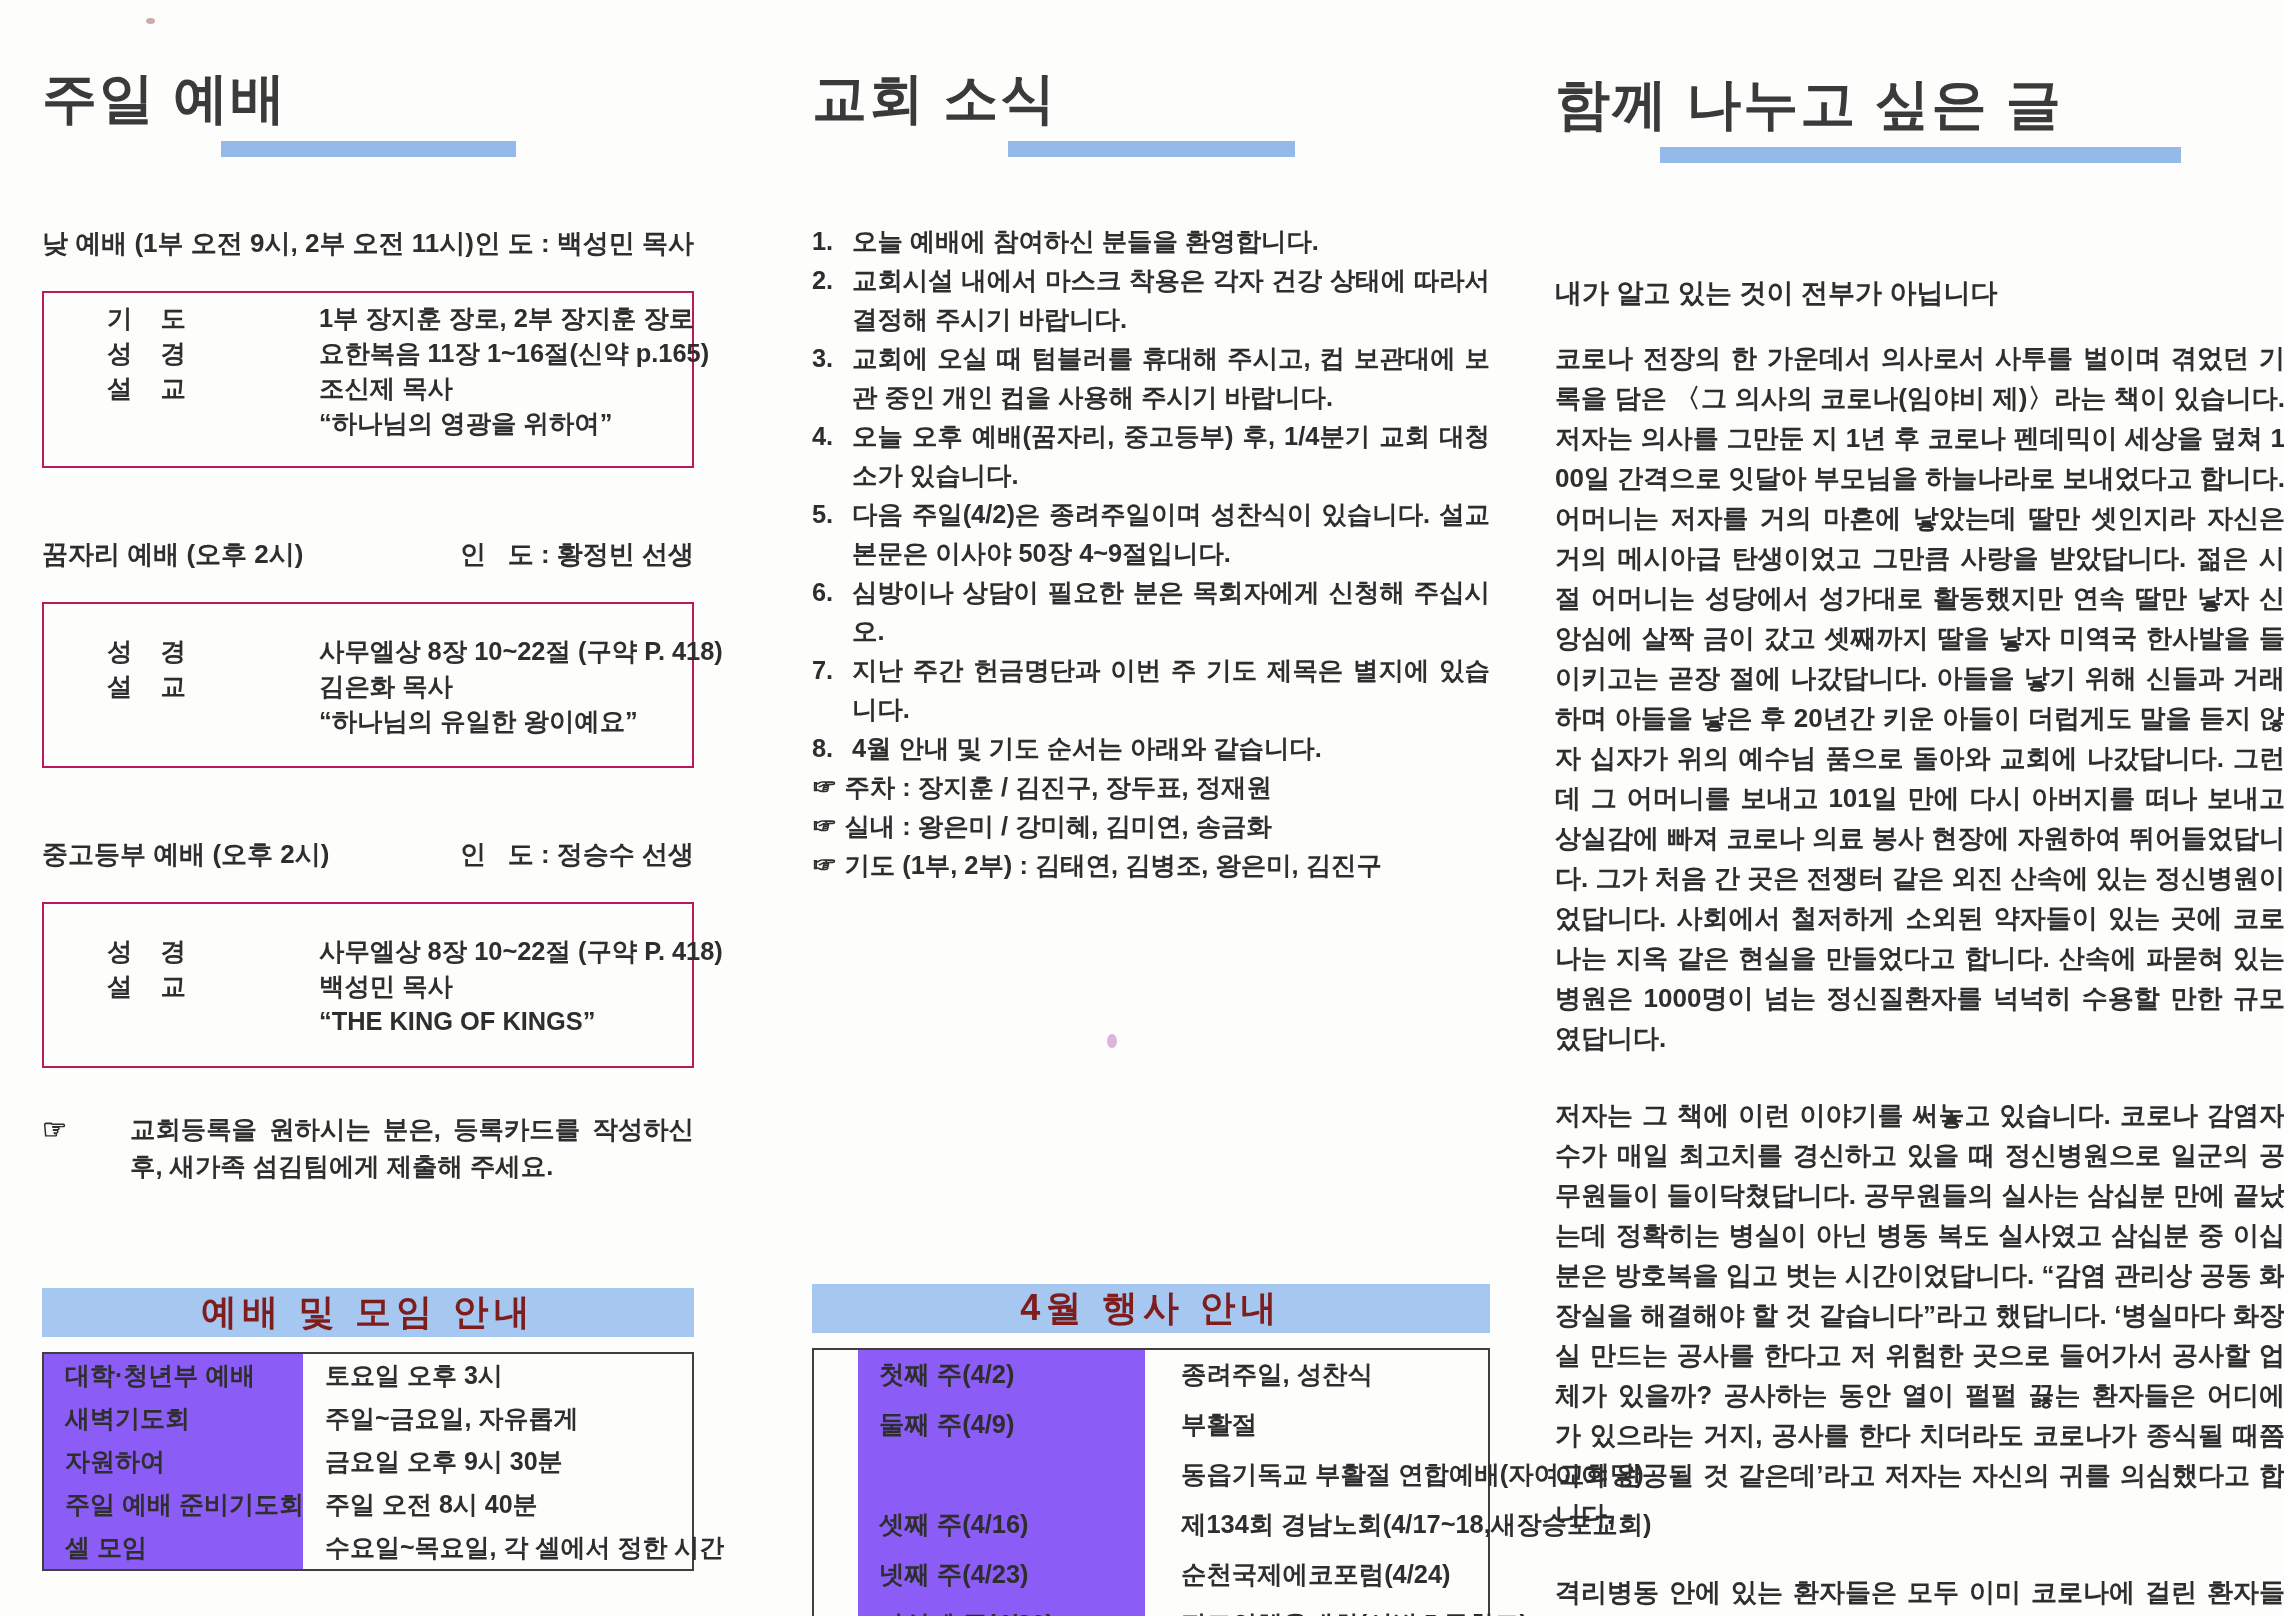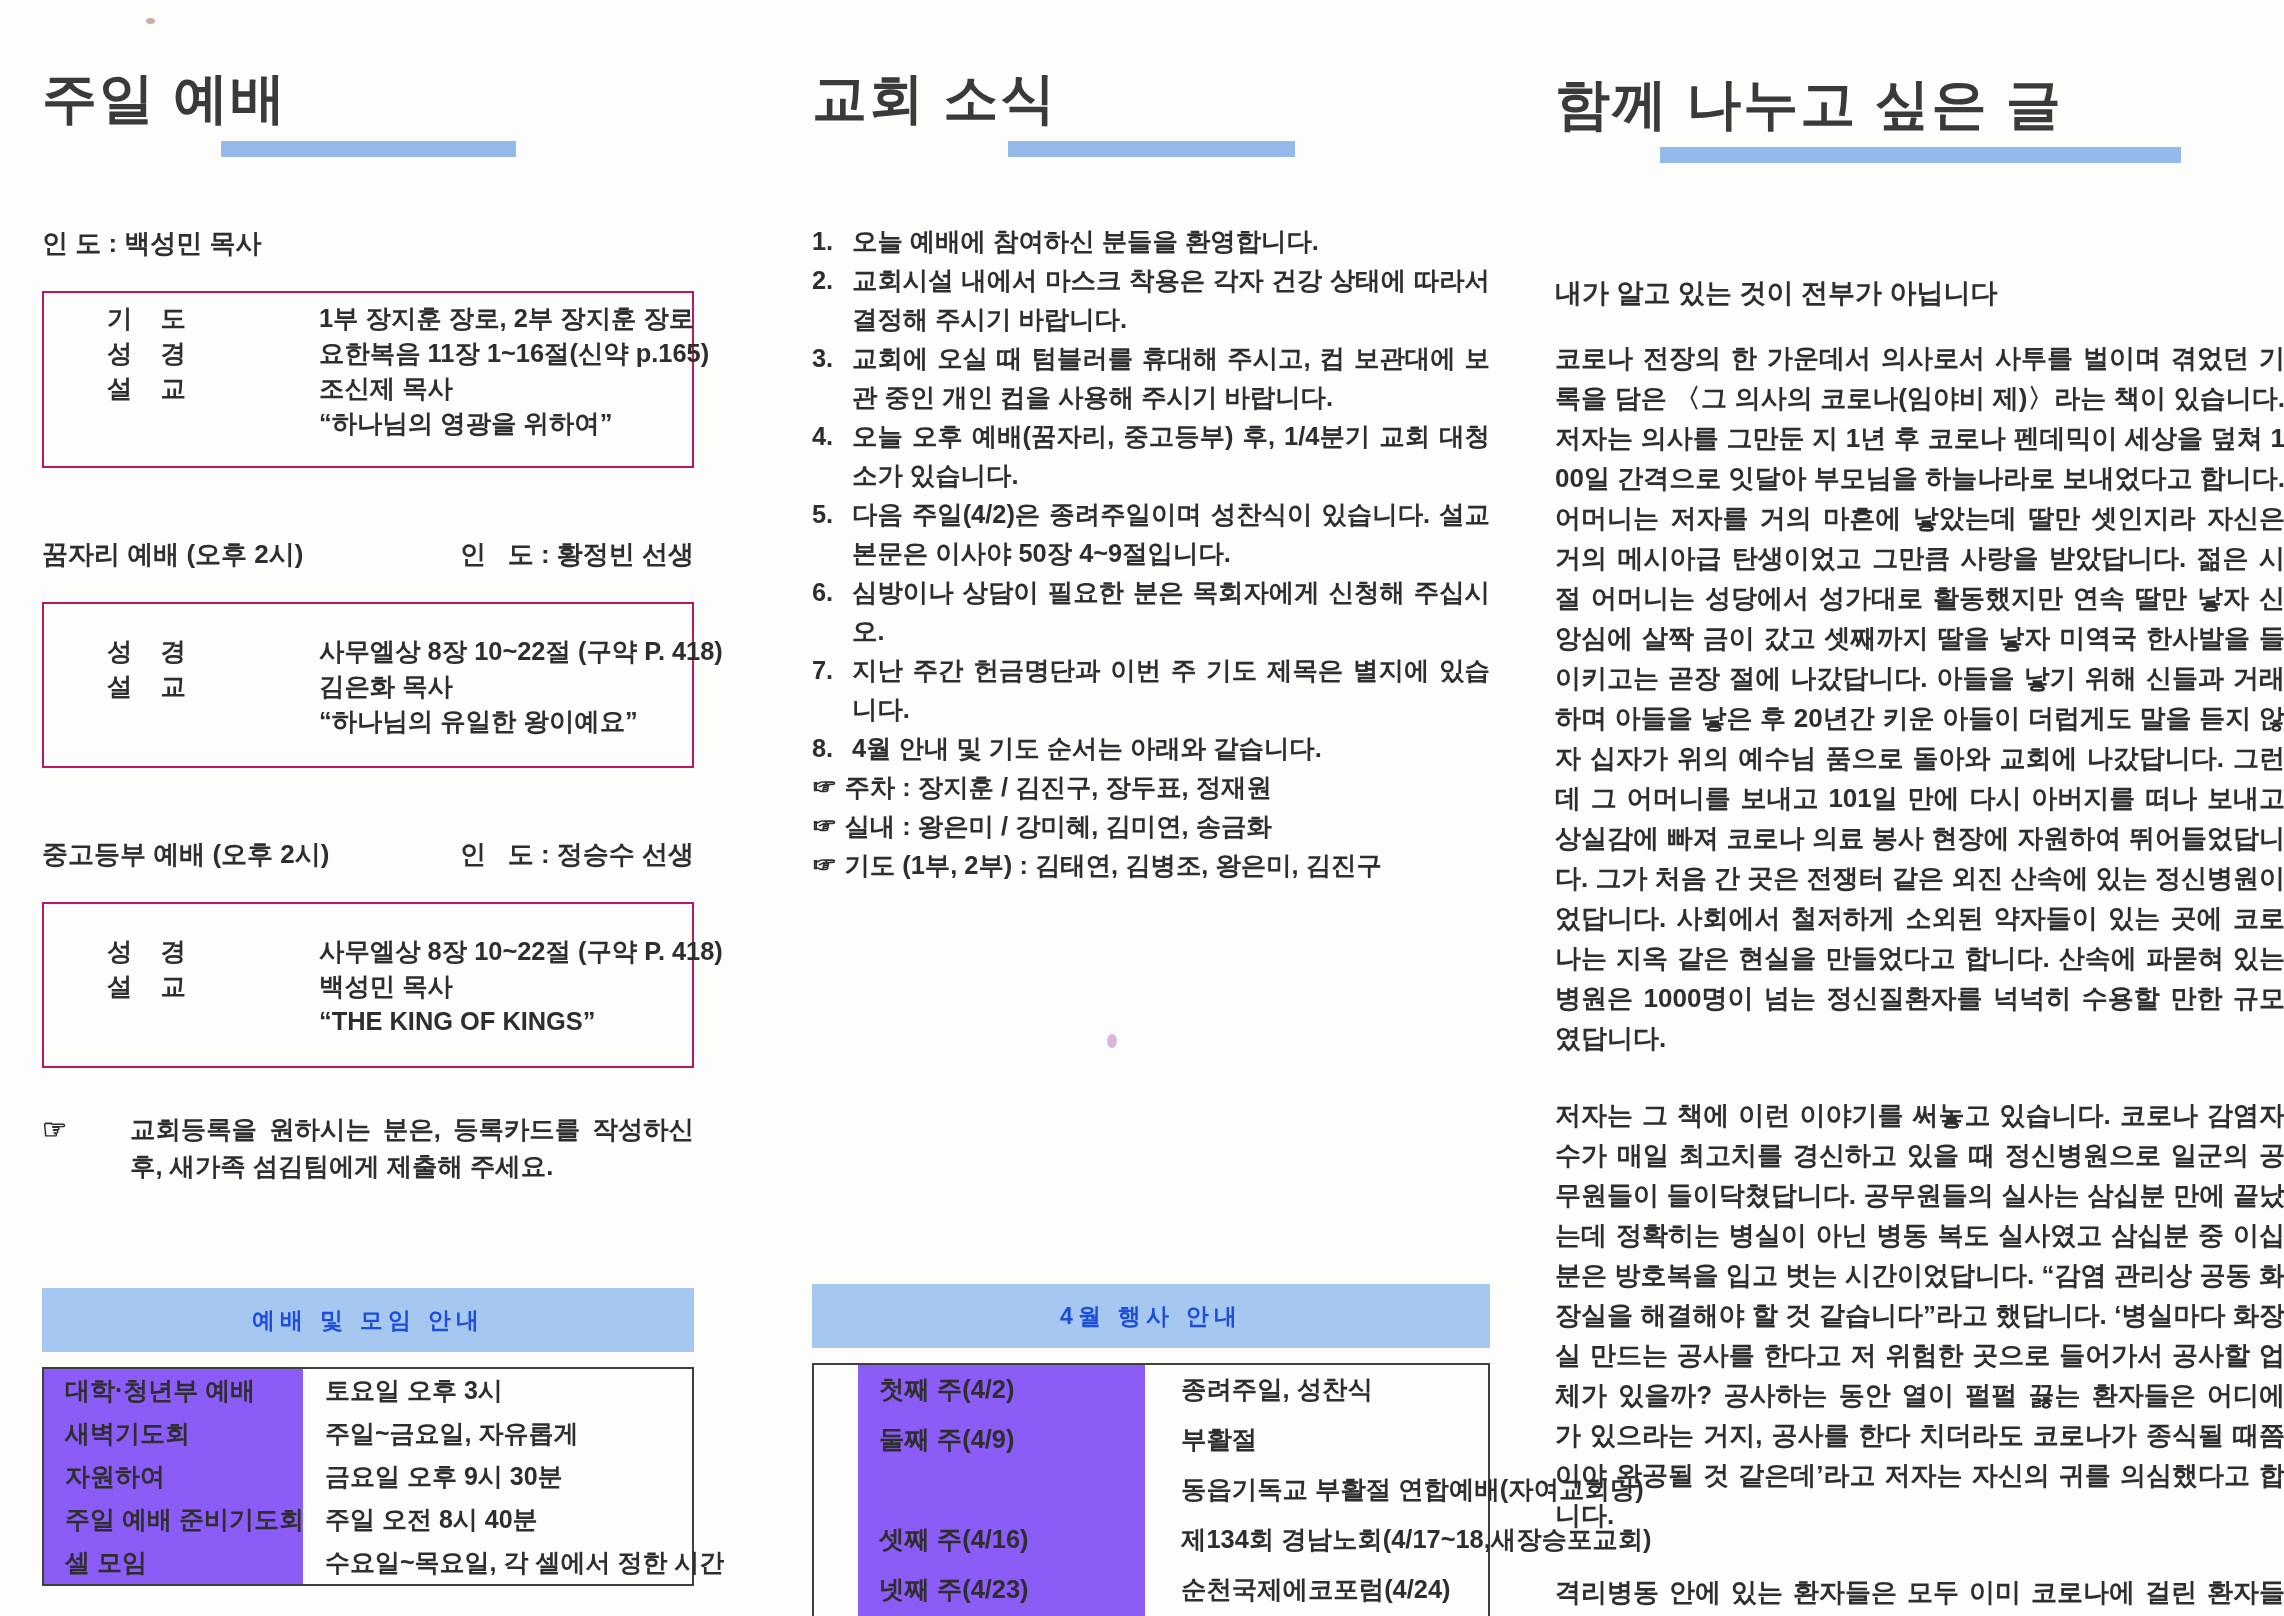--- a/index.html
+++ b/index.html
@@ -26,22 +26,22 @@
   .svc-box { border:2px solid #be185d; margin-top:30px; padding:7.8px 0 25px 0; }
   .svc-box.pad-top { padding-top:30px; padding-bottom:27px; }
   .svc-row { display:flex; font-size:25.4px; line-height:35px; }
   .lbl { width:275px; padding-left:63px; box-sizing:border-box; flex:none; white-space:pre; }
   .val { flex:1; white-space:pre; }
 
   .reg-note { margin-top:43px; display:flex; font-size:25.4px; line-height:37px; }
   .reg-marker { width:40px; flex:none; font-size:28px; }
   .reg-text { flex:1; text-align:justify; word-break:keep-all;margin-left:48px; }
 
-  .bar-title { height:64px; background:#a6c7f0; display:flex; align-items:center; justify-content:center;
-               font-size:23px; letter-spacing:5.2px; color:#1d4ed8; }
+  .bar-title { height:49px; background:#a6c7f0; display:flex; align-items:center; justify-content:center;
+               font-size:36px; letter-spacing:5.2px; color:#7f1d1d; }
   .mt-left-bar { margin-top:103px; }
   .mt-mid-bar  { margin-top:399px; }
 
   .info-table { border:2px solid #3f3f3f; margin-top:14.3px; }
   .t-row { display:flex; }
   .t-label { background:#8b5cf6; box-sizing:border-box; padding-left:21px;
              display:flex; align-items:center; flex:none; white-space:pre; }
   .t-value { flex:1; display:flex; align-items:center; padding-left:22px; white-space:pre; }
   .col-left .t-row { height:43px; font-size:25px; }
   .col-left .t-label { width:259px; }
@@ -73,20 +73,21 @@
   <div class="speck speck-a"></div>
   <div class="speck speck-b"></div>
 
   <div class="col col-left">
     <div>
       <div class="big-title">주일 예배</div>
       <div class="title-bar bar-w-left"></div>
     </div>
 
     <div class="svc-header">
+      <span>낮 예배 (1부 오전 9시, 2부 오전 11시)</span>
       <span>인 도 : 백성민 목사</span>
     </div>
     <div class="svc-box">
       <div class="svc-row">
         <span class="lbl">기    도</span>
         <span class="val">1부 장지훈 장로, 2부 장지훈 장로</span>
       </div>
       <div class="svc-row">
         <span class="lbl">성    경</span>
         <span class="val">요한복음 11장 1~16절(신약 p.165)</span>

